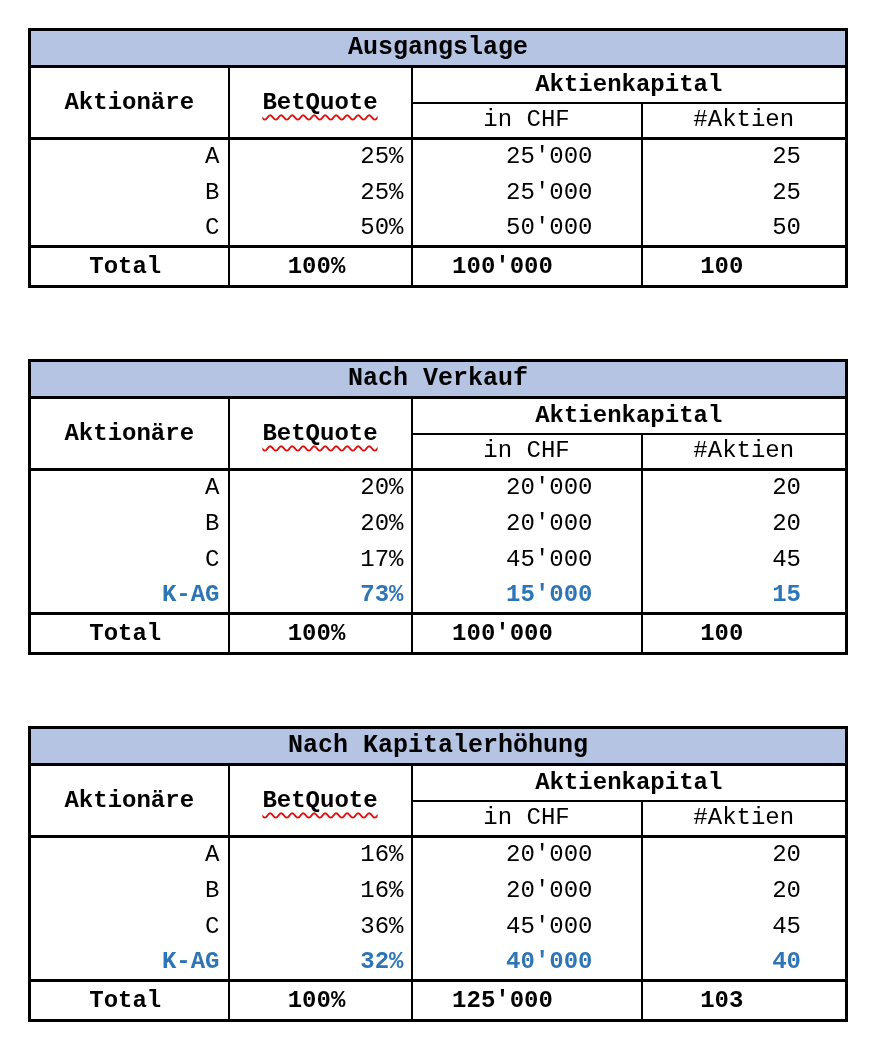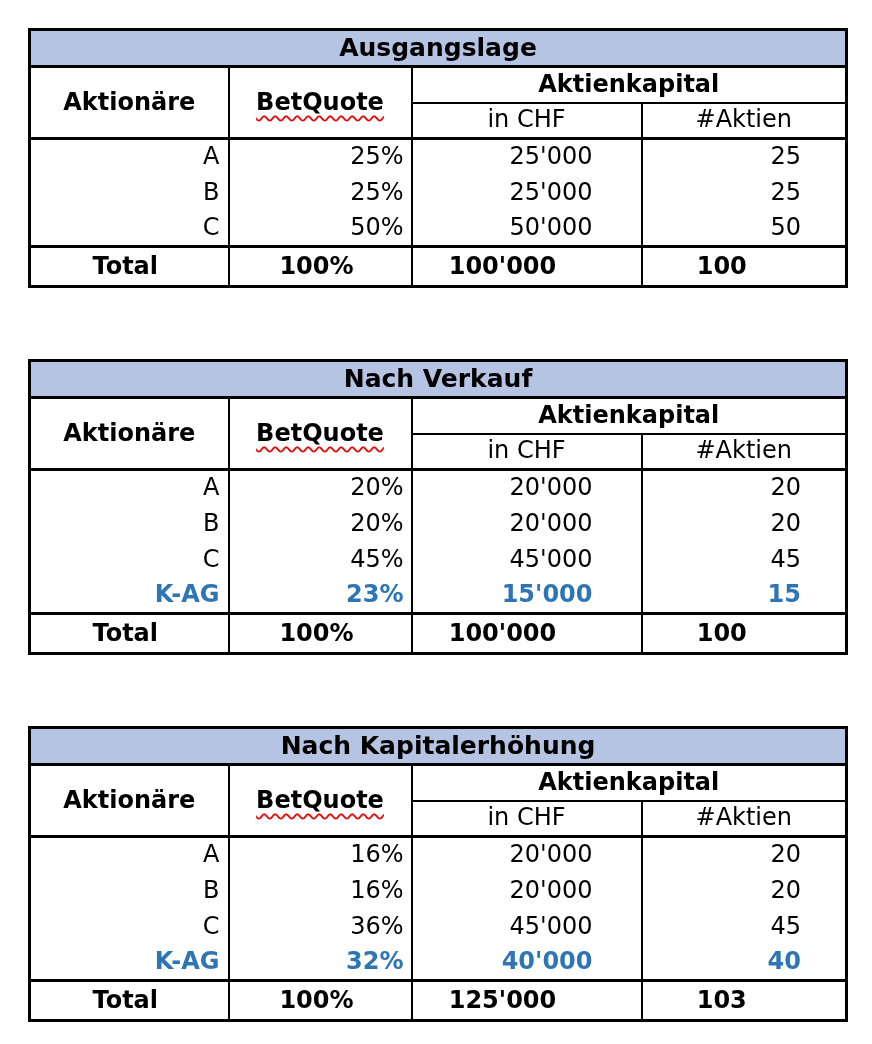--- a/index.html
+++ b/index.html
@@ -13,20 +13,21 @@
     margin: 0; padding: 0;
     background: #ffffff;
     font-family: "DejaVu Sans", "Liberation Sans", sans-serif;
     color: #000;
   }
   .page {
     width: 872px;
     height: 1044px;
     padding: 28px 0 0 28px;
     overflow: hidden;
+    font-family: Liberation Mono, monospace;
   }
   table.block {
     border-collapse: collapse;
     table-layout: fixed;
     width: 817px;
     border: 3px solid var(--line);
     margin-bottom: 71px;
   }
   table.block:last-child { margin-bottom: 0; }
   col.c1 { width: 199px; }
@@ -180,27 +181,27 @@
       <td class="c4cell">20</td>
     </tr>
     <tr class="data-row">
       <td class="c1cell">B</td>
       <td class="c2cell">20%</td>
       <td class="c3cell">20'000</td>
       <td class="c4cell">20</td>
     </tr>
     <tr class="data-row">
       <td class="c1cell">C</td>
-      <td class="c2cell">45%</td>
+      <td class="c2cell">17%</td>
       <td class="c3cell">45'000</td>
       <td class="c4cell">45</td>
     </tr>
     <tr class="data-row highlight">
       <td class="c1cell">K-AG</td>
-      <td class="c2cell">23%</td>
+      <td class="c2cell">73%</td>
       <td class="c3cell">15'000</td>
       <td class="c4cell">15</td>
     </tr>
     <tr class="total-row">
       <td class="c1cell">Total</td>
       <td class="c2cell">100%</td>
       <td class="c3cell">100'000</td>
       <td class="c4cell">100</td>
     </tr>
   </tbody>

